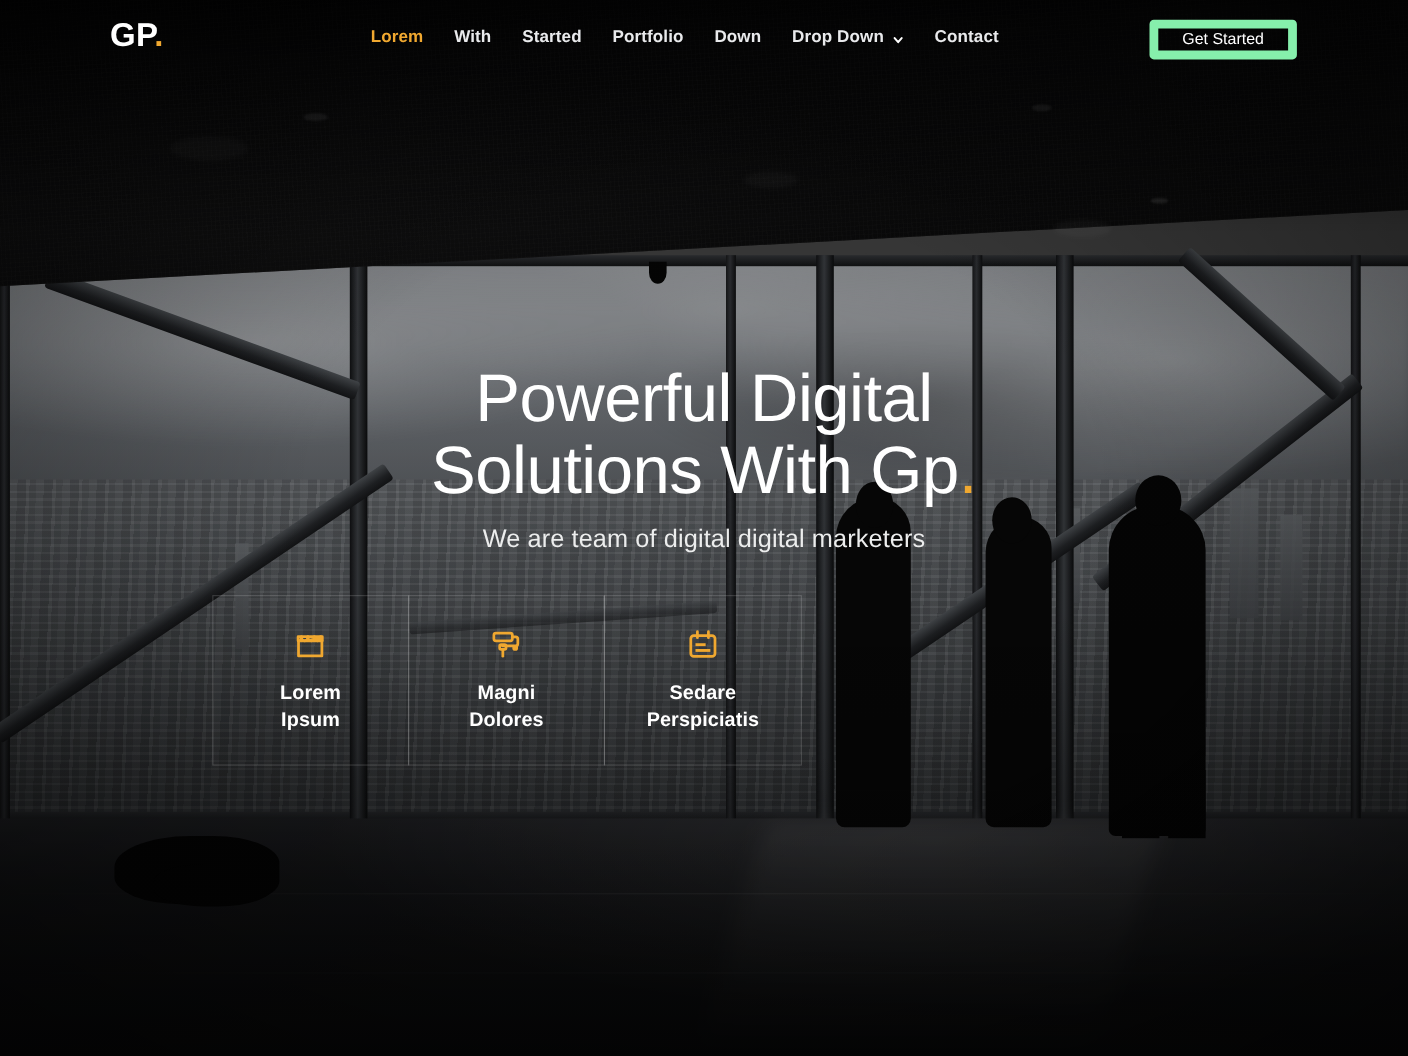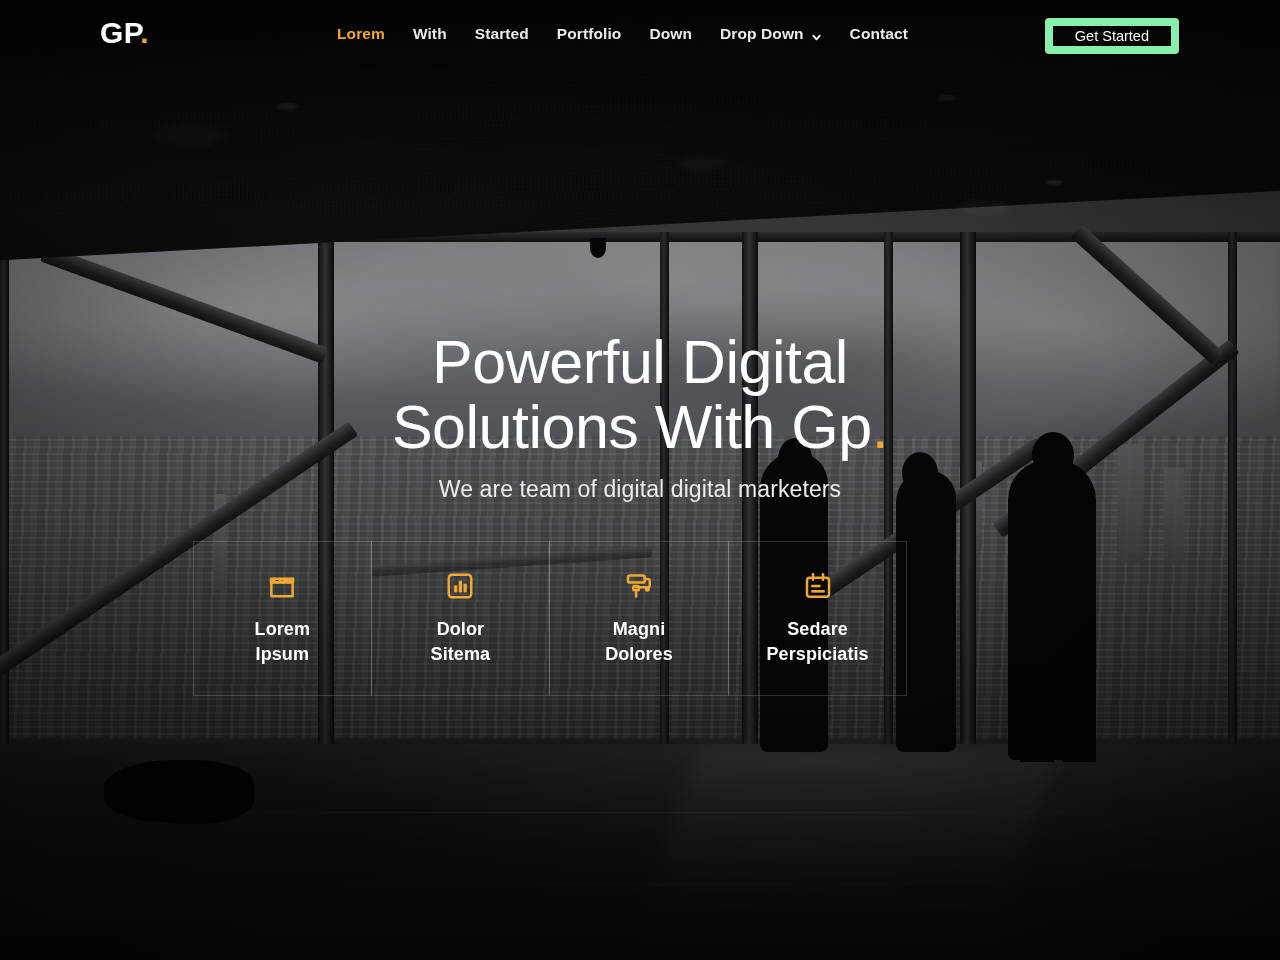--- a/index.html
+++ b/index.html
@@ -291,34 +291,20 @@
           <path d="M3.2 9.2 v-3 h17.6 v3"></path>
           <path d="M3.4 9.2 c1.6 0 2.2-2 2.2-3 0 1 .8 3 2.4 3 1.6 0 2.3-2 2.3-3 0 1 .8 3 2.4 3 1.6 0 2.3-2 2.3-3 0 1 .8 3 2.4 3 1.6 0 2.2-2 2.2-3" fill="#f0a830"></path>
         </svg>
       </span>
       <div class="ttl">
         <span>Lorem</span><br>
         <span>Ipsum</span>
       </div>
     </div>
 
-    <div class="box">
-      <span class="ic">
-        <svg viewBox="0 0 24 24" width="30" height="30" fill="none" stroke="#f0a830" stroke-width="2" stroke-linecap="round" stroke-linejoin="round">
-          <rect x="3" y="3" width="18" height="18" rx="2.6"></rect>
-          <rect x="7.2" y="11.5" width="2.6" height="5.6" fill="#f0a830" stroke="none"></rect>
-          <rect x="11.0" y="7.8" width="2.6" height="9.3" fill="#f0a830" stroke="none"></rect>
-          <rect x="14.8" y="10.2" width="2.6" height="6.9" fill="#f0a830" stroke="none"></rect>
-        </svg>
-      </span>
-      <div class="ttl">
-        <span>Dolor</span><br>
-        <span>Sitema</span>
-      </div>
-    </div>
 
     <div class="box">
       <span class="ic">
         <svg viewBox="0 0 24 24" width="30" height="30" fill="none" stroke="#f0a830" stroke-width="2" stroke-linecap="round" stroke-linejoin="round">
           <rect x="3.2" y="3.6" width="13.4" height="5.6" rx="1.5"></rect>
           <path d="M16.6 6.4 h2.4 a1.6 1.6 0 0 1 1.6 1.6 v3.4 a1.6 1.6 0 0 1 -1.6 1.6 h-9.6"></path>
           <rect x="7.4" y="12.0" width="4.6" height="3.4" rx="1"></rect>
           <path d="M9.7 15.4 v5.0"></path>
           <circle cx="18.7" cy="14.4" r="2.1" fill="#f0a830" stroke="none"></circle>
         </svg>

